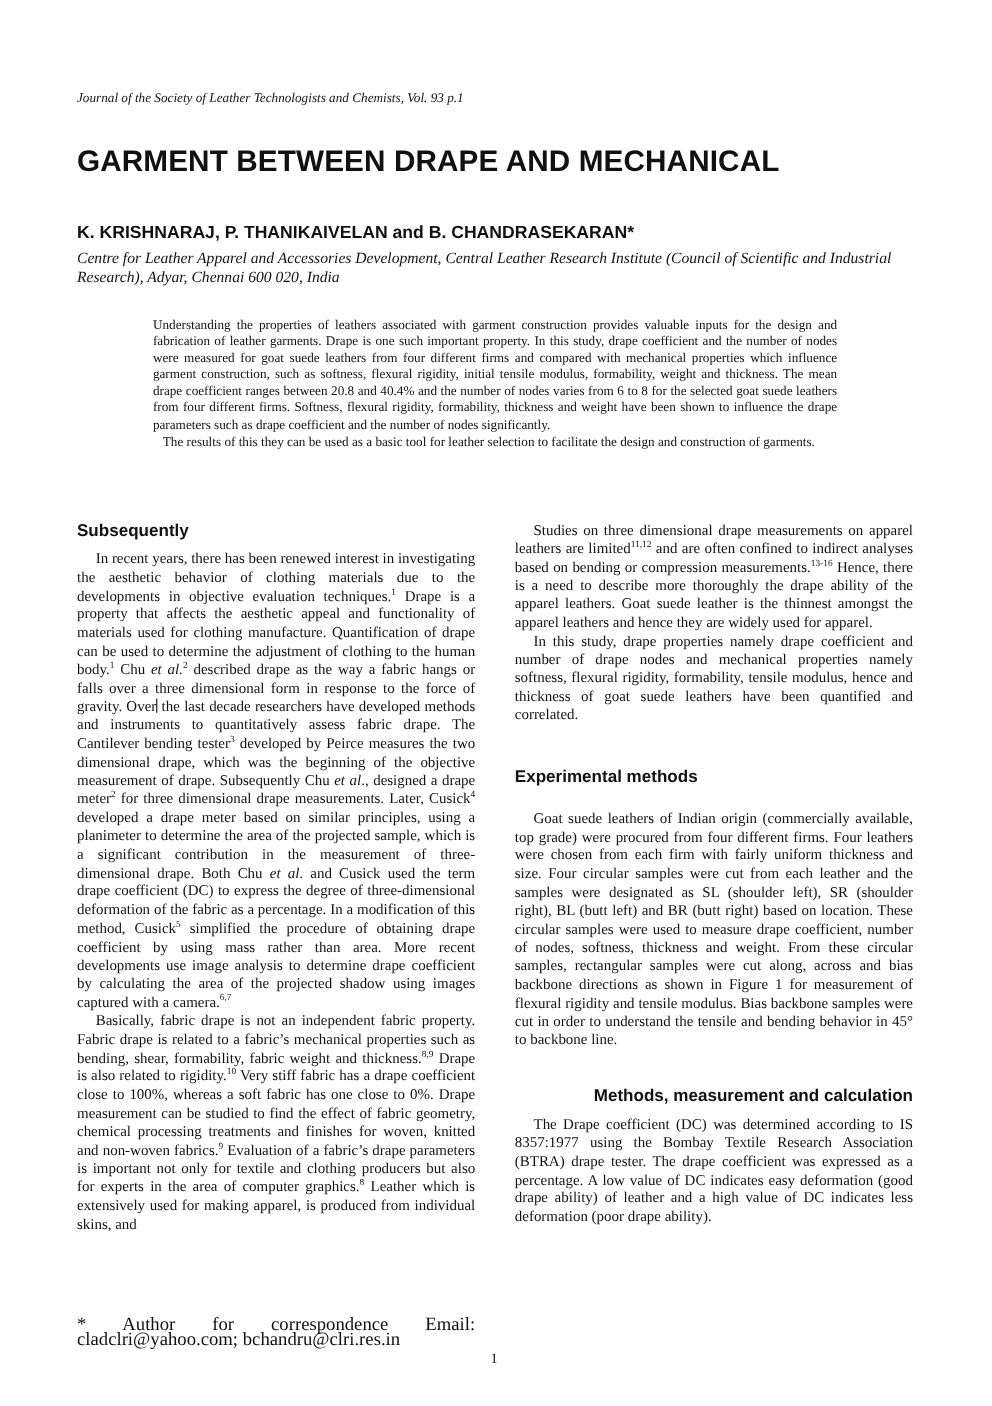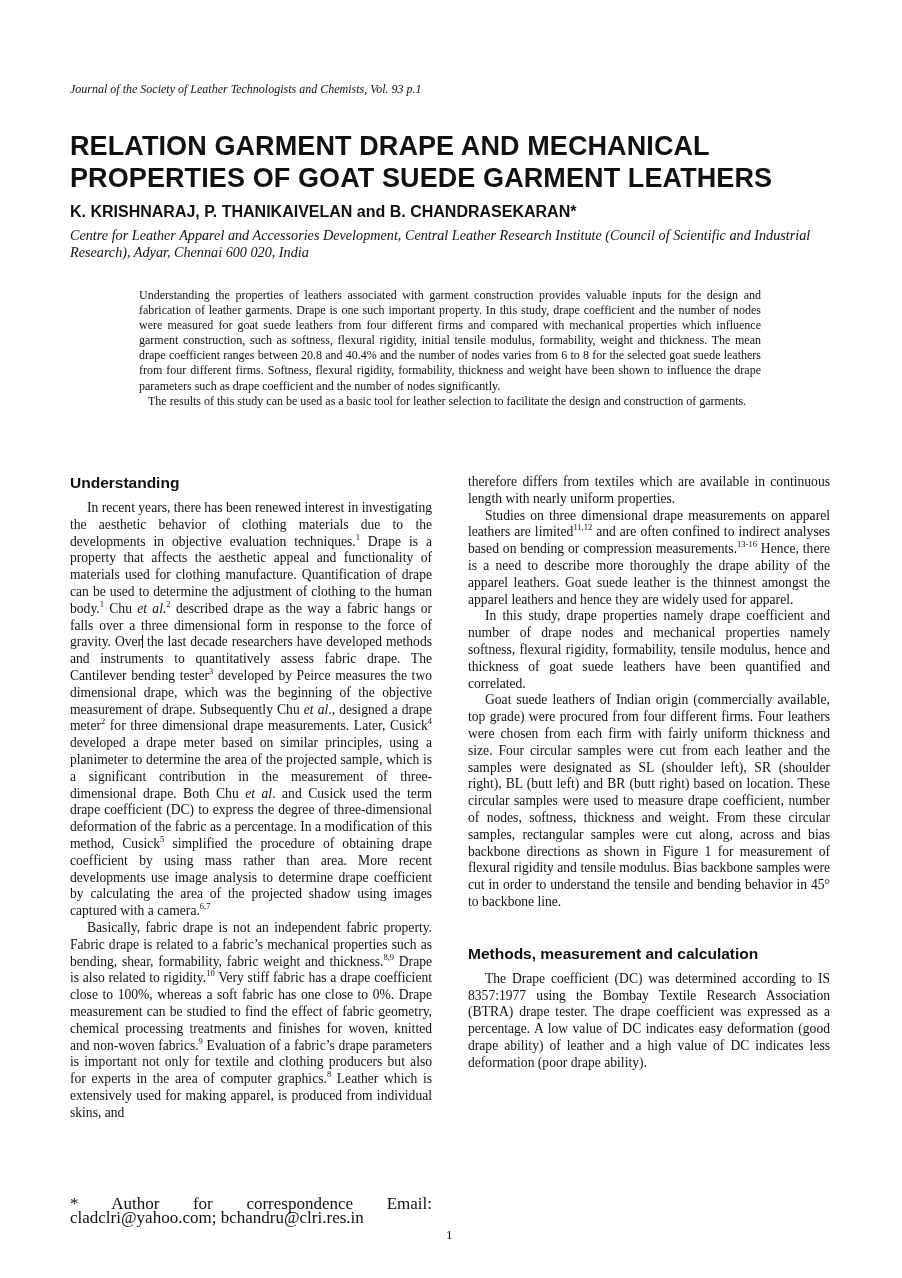--- a/index.html
+++ b/index.html
@@ -23,44 +23,43 @@
   .footnote { position: absolute; left: 70px; top: 1197px; width: 362px; font-family: "Liberation Serif", serif; font-size: 17px; line-height: 14px; text-align: justify; }
   .page-number { position: absolute; left: 446px; top: 1227px; font-family: "Liberation Serif", serif; font-size: 13px; }
   .cursor { display: inline-block; width: 1px; height: 13px; background: #111; vertical-align: -2px; }
 </style>
 </head>
 <body>
 
 <div class="running-head">Journal of the Society of Leather Technologists and Chemists, Vol. 93 p.1</div>
 
 <h1 class="title">
-  <span>RELATION GARMENT DRAPE AND MECHANICAL</span><br>
-  <span>PROPERTIES OF GOAT SUEDE GARMENT LEATHERS</span>
+  <span>GARMENT BETWEEN DRAPE AND MECHANICAL</span><br>
 </h1>
 
 <div class="authors">K. KRISHNARAJ, P. THANIKAIVELAN and B. CHANDRASEKARAN*</div>
 <div class="affil">Centre for Leather Apparel and Accessories Development, Central Leather Research Institute (Council of Scientific and Industrial Research), Adyar, Chennai 600 020, India</div>
 
 <div class="abstract">
   <p>Understanding the properties of leathers associated with garment construction provides valuable inputs for the design and fabrication of leather garments. Drape is one such important property. In this study, drape coefficient and the number of nodes were measured for goat suede leathers from four different firms and compared with mechanical properties which influence garment construction, such as softness, flexural rigidity, initial tensile modulus, formability, weight and thickness. The mean drape coefficient ranges between 20.8 and 40.4% and the number of nodes varies from 6 to 8 for the selected goat suede leathers from four different firms. Softness, flexural rigidity, formability, thickness and weight have been shown to influence the drape parameters such as drape coefficient and the number of nodes significantly.</p>
-  <p class="indent">The results of this study can be used as a basic tool for leather selection to facilitate the design and construction of garments.</p>
+  <p class="indent">The results of this they can be used as a basic tool for leather selection to facilitate the design and construction of garments.</p>
 </div>
 
 <div class="col col-left">
-  <h2 class="sec-head">Understanding</h2>
+  <h2 class="sec-head">Subsequently</h2>
   <p><span>In recent years, there has been renewed interest in investigating the aesthetic behavior of clothing materials due to the developments in objective evaluation techniques.</span><sup>1</sup><span> Drape is a property that affects the aesthetic appeal and functionality of materials used for clothing manufacture. Quantification of drape can be used to determine the adjustment of clothing to the human body.</span><sup>1</sup><span> Chu </span><i>et al.</i><sup>2</sup><span> described drape as the way a fabric hangs or falls over a three dimensional form in response to the force of gravity. Over</span><span class="cursor"></span><span> the last decade researchers have developed methods and instruments to quantitatively assess fabric drape. The Cantilever bending tester</span><sup>3</sup><span> developed by Peirce measures the two dimensional drape, which was the beginning of the objective measurement of drape. Subsequently Chu </span><i>et al</i><span>., designed a drape meter</span><sup>2</sup><span> for three dimensional drape measurements. Later, Cusick</span><sup>4</sup><span> developed a drape meter based on similar principles, using a planimeter to determine the area of the projected sample, which is a significant contribution in the measurement of three-dimensional drape. Both Chu </span><i>et al</i><span>. and Cusick used the term drape coefficient (DC) to express the degree of three-dimensional deformation of the fabric as a percentage. In a modification of this method, Cusick</span><sup>5</sup><span> simplified the procedure of obtaining drape coefficient by using mass rather than area. More recent developments use image analysis to determine drape coefficient by calculating the area of the projected shadow using images captured with a camera.</span><sup>6,7</sup></p>
   <p><span>Basically, fabric drape is not an independent fabric property. Fabric drape is related to a fabric’s mechanical properties such as bending, shear, formability, fabric weight and thickness.</span><sup>8,9</sup><span> Drape is also related to rigidity.</span><sup>10</sup><span> Very stiff fabric has a drape coefficient close to 100%, whereas a soft fabric has one close to 0%. Drape measurement can be studied to find the effect of fabric geometry, chemical processing treatments and finishes for woven, knitted and non-woven fabrics.</span><sup>9</sup><span> Evaluation of a fabric’s drape parameters is important not only for textile and clothing producers but also for experts in the area of computer graphics.</span><sup>8</sup><span> Leather which is extensively used for making apparel, is produced from individual skins, and</span></p>
 </div>
 
 <div class="footnote">* Author for correspondence Email: cladclri@yahoo.com; bchandru@clri.res.in</div>
 
 <div class="col col-right">
-  <p class="noindent">therefore differs from textiles which are available in continuous length with nearly uniform properties.</p>
   <p><span>Studies on three dimensional drape measurements on apparel leathers are limited</span><sup>11,12</sup><span> and are often confined to indirect analyses based on bending or compression measurements.</span><sup>13-16</sup><span> Hence, there is a need to describe more thoroughly the drape ability of the apparel leathers. Goat suede leather is the thinnest amongst the apparel leathers and hence they are widely used for apparel.</span></p>
   <p>In this study, drape properties namely drape coefficient and number of drape nodes and mechanical properties namely softness, flexural rigidity, formability, tensile modulus, hence and thickness of goat suede leathers have been quantified and correlated.</p>
 
+  <h2 class="sec-head" style="margin-top:39px;margin-bottom:20px;">Experimental methods</h2>
   <p>Goat suede leathers of Indian origin (commercially available, top grade) were procured from four different firms. Four leathers were chosen from each firm with fairly uniform thickness and size. Four circular samples were cut from each leather and the samples were designated as SL (shoulder left), SR (shoulder right), BL (butt left) and BR (butt right) based on location. These circular samples were used to measure drape coefficient, number of nodes, softness, thickness and weight. From these circular samples, rectangular samples were cut along, across and bias backbone directions as shown in Figure 1 for measurement of flexural rigidity and tensile modulus. Bias backbone samples were cut in order to understand the tensile and bending behavior in 45° to backbone line.</p>
 
-  <h2 class="sec-head" style="margin-top:34px;margin-bottom:8px;">Methods, measurement and calculation</h2>
+  <h2 class="sec-head" style="margin-top:34px;margin-bottom:8px;text-align:right;">Methods, measurement and calculation</h2>
   <p>The Drape coefficient (DC) was determined according to IS 8357:1977 using the Bombay Textile Research Association (BTRA) drape tester. The drape coefficient was expressed as a percentage. A low value of DC indicates easy deformation (good drape ability) of leather and a high value of DC indicates less deformation (poor drape ability).</p>
 </div>
 
 <div class="page-number">1</div>
 
 </body></html>

